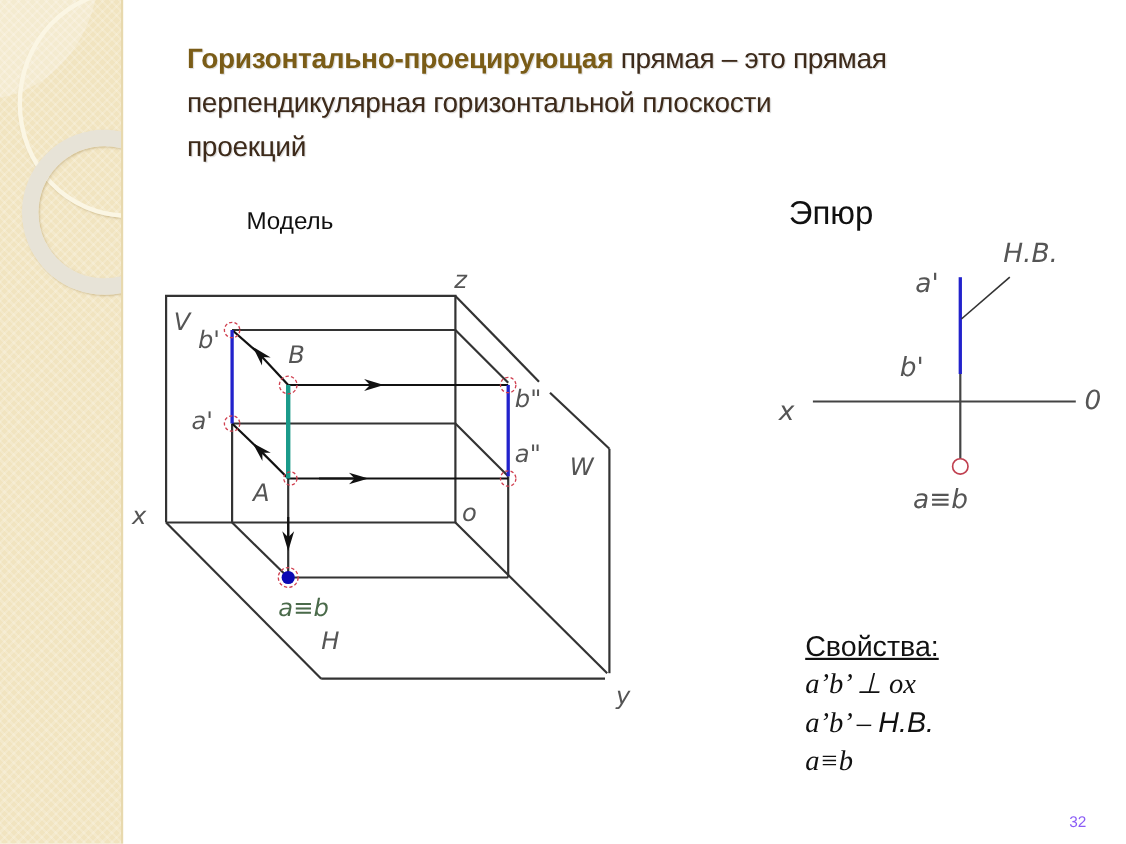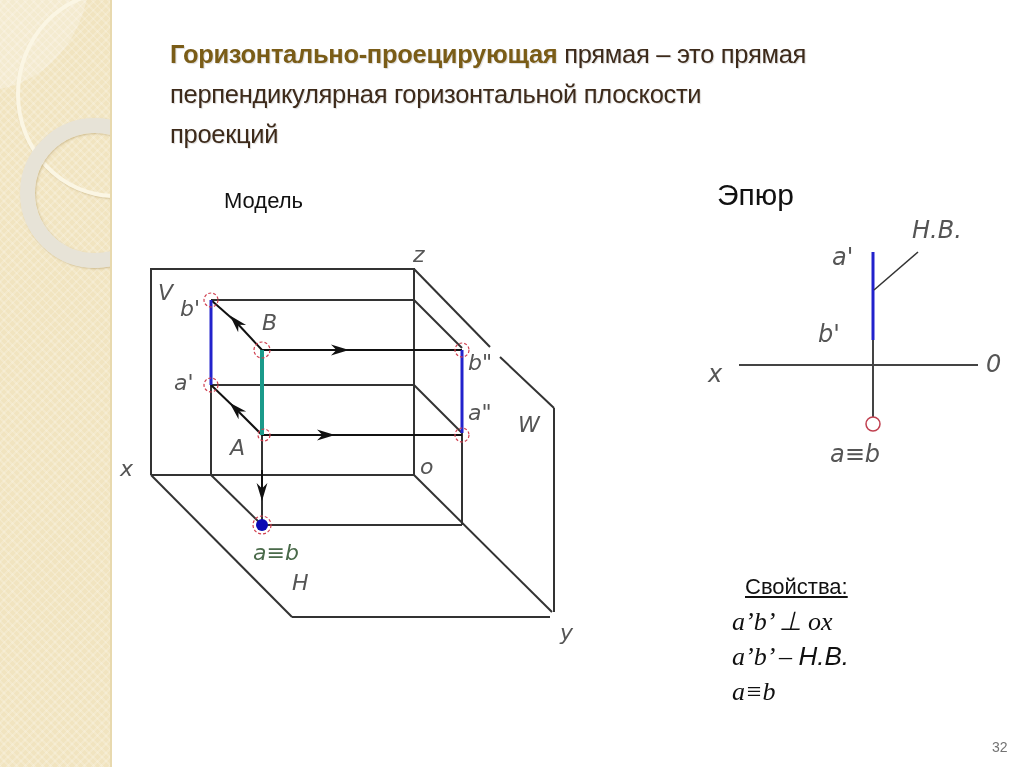--- a/index.html
+++ b/index.html
@@ -43,30 +43,29 @@
   }
   .label-epure {
     position: absolute; left: 717px; top: 178px; font-size: 30px; color: #111;
   }
   svg.diagram { position: absolute; left: 0; top: 0; }
   .ital { font-family: "DejaVu Sans", sans-serif; font-style: italic; fill: #555; }
   .props {
     position: absolute; left: 732px; top: 570px; color: #111;
   }
   .props .head {
-    font-family: "Liberation Sans", sans-serif; font-size: 22px; text-decoration: underline;
+    font-family: "Liberation Sans", sans-serif; font-size: 26px; text-decoration: underline;
     line-height: 34px;
-    margin-left: 13px;
   }
   .props .line {
     font-family: "Liberation Serif", serif; font-size: 26px; line-height: 35px; font-style: italic;
   }
   .props .line .sans { font-family: "Liberation Sans", sans-serif; }
   .page-num {
-    position: absolute; left: 992px; top: 739px; font-size: 14px; color: #737373;
+    position: absolute; left: 972px; top: 739px; font-size: 14px; color: #8b5cf6;
   }
 </style>
 </head>
 <body>
 
 <div class="side-band">
   <div class="lens"></div>
   <div class="ring1"></div>
   <div class="ring2"></div>
 </div>

